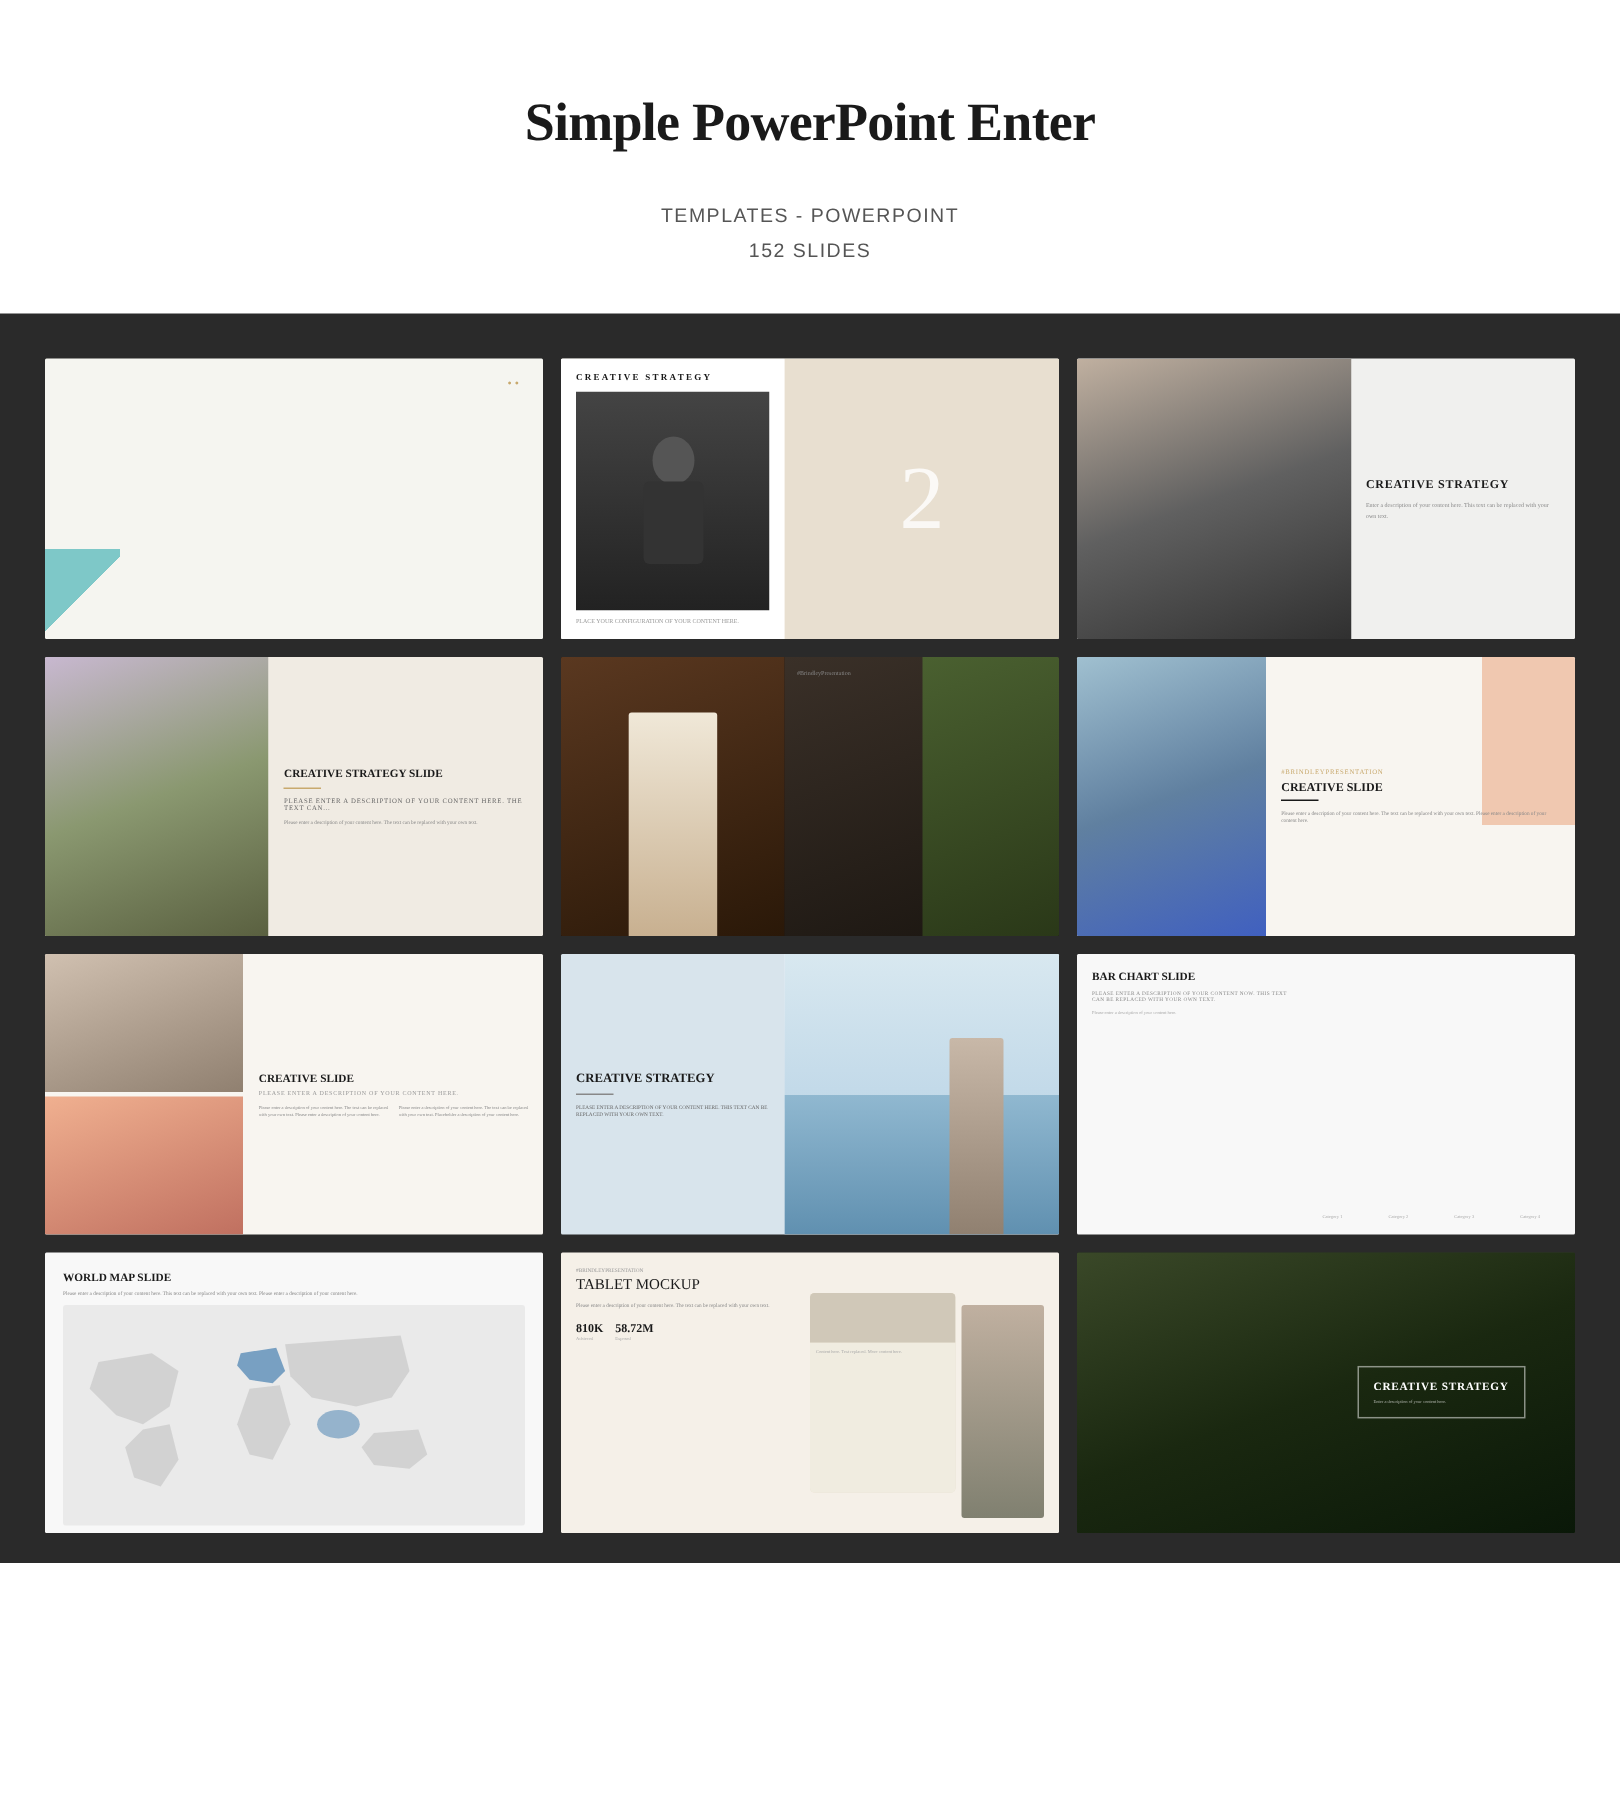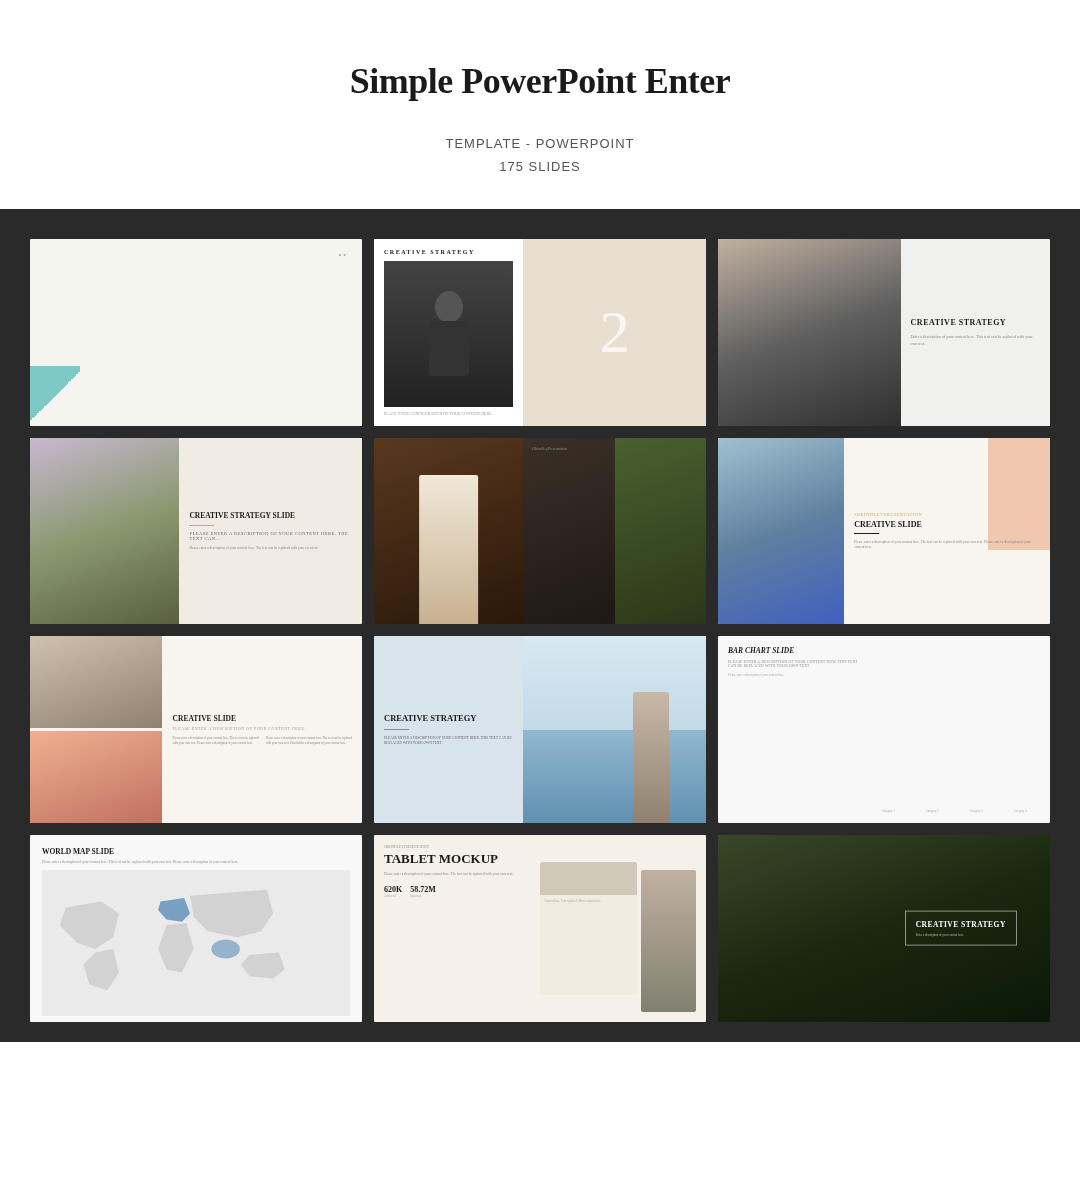--- a/index.html
+++ b/index.html
@@ -499,21 +499,20 @@
       width: 45%;
       padding-right: 8px;
     }
     .slide-9 .s9-title {
       font-size: 7.5px;
       font-weight: 700;
       text-transform: uppercase;
       color: #1a1a1a;
       line-height: 1.3;
       margin-bottom: 4px;
-      font-style: italic;
     }
     .slide-9 .s9-sub {
       font-size: 3.5px;
       color: #888;
       text-transform: uppercase;
       letter-spacing: 0.3px;
       margin-bottom: 5px;
     }
     .slide-9 .s9-text {
       font-size: 3px;
@@ -599,22 +598,22 @@
       width: 50%;
       padding-right: 8px;
     }
     .slide-11 .s11-label {
       font-size: 3.5px;
       color: #999;
       text-transform: uppercase;
       margin-bottom: 2px;
     }
     .slide-11 .s11-title {
-      font-size: 13px;
-      font-weight: 700;
+      font-size: 10px;
+      font-weight: 400;
       text-transform: uppercase;
       color: #1a1a1a;
       line-height: 1.2;
       margin-bottom: 5px;
     }
     .slide-11 .s11-text {
       font-size: 3.5px;
       color: #888;
       line-height: 1.5;
       margin-bottom: 8px;
@@ -702,22 +701,22 @@
       color: rgba(255,255,255,0.6);
       margin-top: 3px;
     }
   </style>
 </head>
 <body>
 
 <div class="header">
   <h1>Simple PowerPoint Enter</h1>
   <div class="meta">
-    <div>TEMPLATE - POWERPOINT</div>
-    <div>175 SLIDES</div>
+    <div>TEMPLATES - POWERPOINT</div>
+    <div>152 SLIDES</div>
   </div>
 </div>
 
 <div class="grid-section">
   <div class="grid">
 
     <div class="slide slide-1">
       <div class="left-accent"></div>
       <div class="dots">• •</div>
     </div>
@@ -878,21 +877,21 @@
       </div>
     </div>
 
     <div class="slide slide-11">
       <div class="s11-left">
         <div class="s11-label">#BrindleyPresentation</div>
         <div class="s11-title">TABLET MOCKUP</div>
         <div class="s11-text">Please enter a description of your content here. The text can be replaced with your own text.</div>
         <div class="s11-stats">
           <div class="stat">
-            <span class="stat-num">620K</span>
+            <span class="stat-num">810K</span>
             <span class="stat-label">Achieved</span>
           </div>
           <div class="stat">
             <span class="stat-num">58.72M</span>
             <span class="stat-label">Exposed</span>
           </div>
         </div>
       </div>
       <div class="s11-right">
         <div class="tablet">

